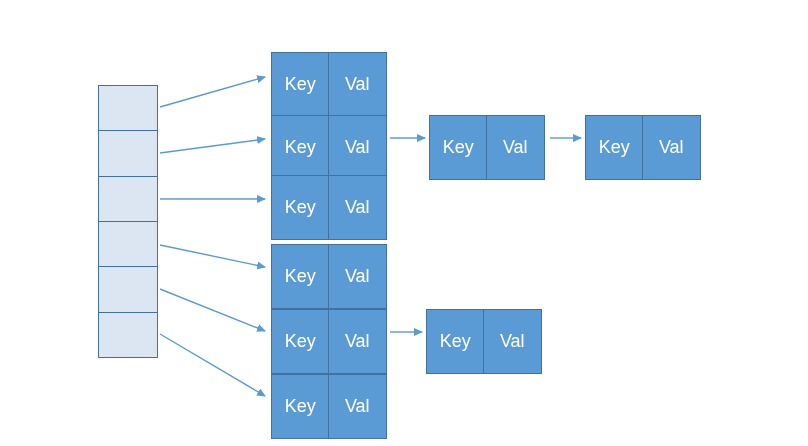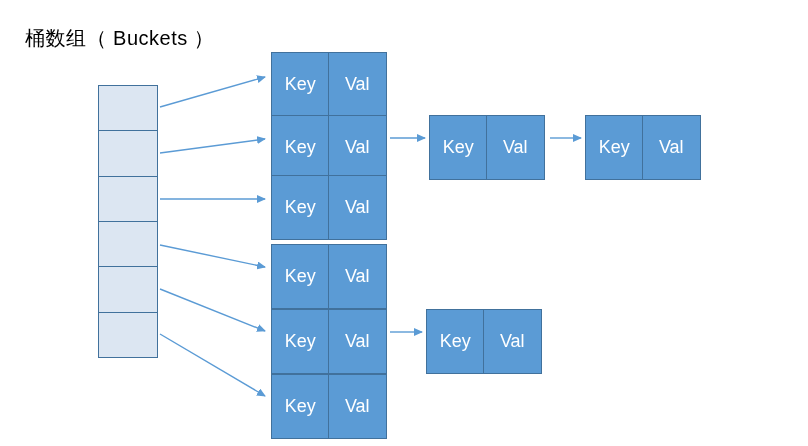--- a/index.html
+++ b/index.html
@@ -41,21 +41,20 @@
   .cell + .cell{margin-left:-1.5px;}
   .arrows{position:absolute;left:0;top:0;pointer-events:none;}
   .arrows line{stroke:var(--arrow);stroke-width:1.4;}
   .arrows marker path{fill:var(--arrow);}
 </style>
 </head>
 <body>
 
 <div class="canvas">
 
-  <div class="title">桶数组（ Buckets ）</div>
 
   <div class="bucket-array">
     <div class="bucket-cell"></div>
     <div class="bucket-cell"></div>
     <div class="bucket-cell"></div>
     <div class="bucket-cell"></div>
     <div class="bucket-cell"></div>
     <div class="bucket-cell"></div>
   </div>
 

